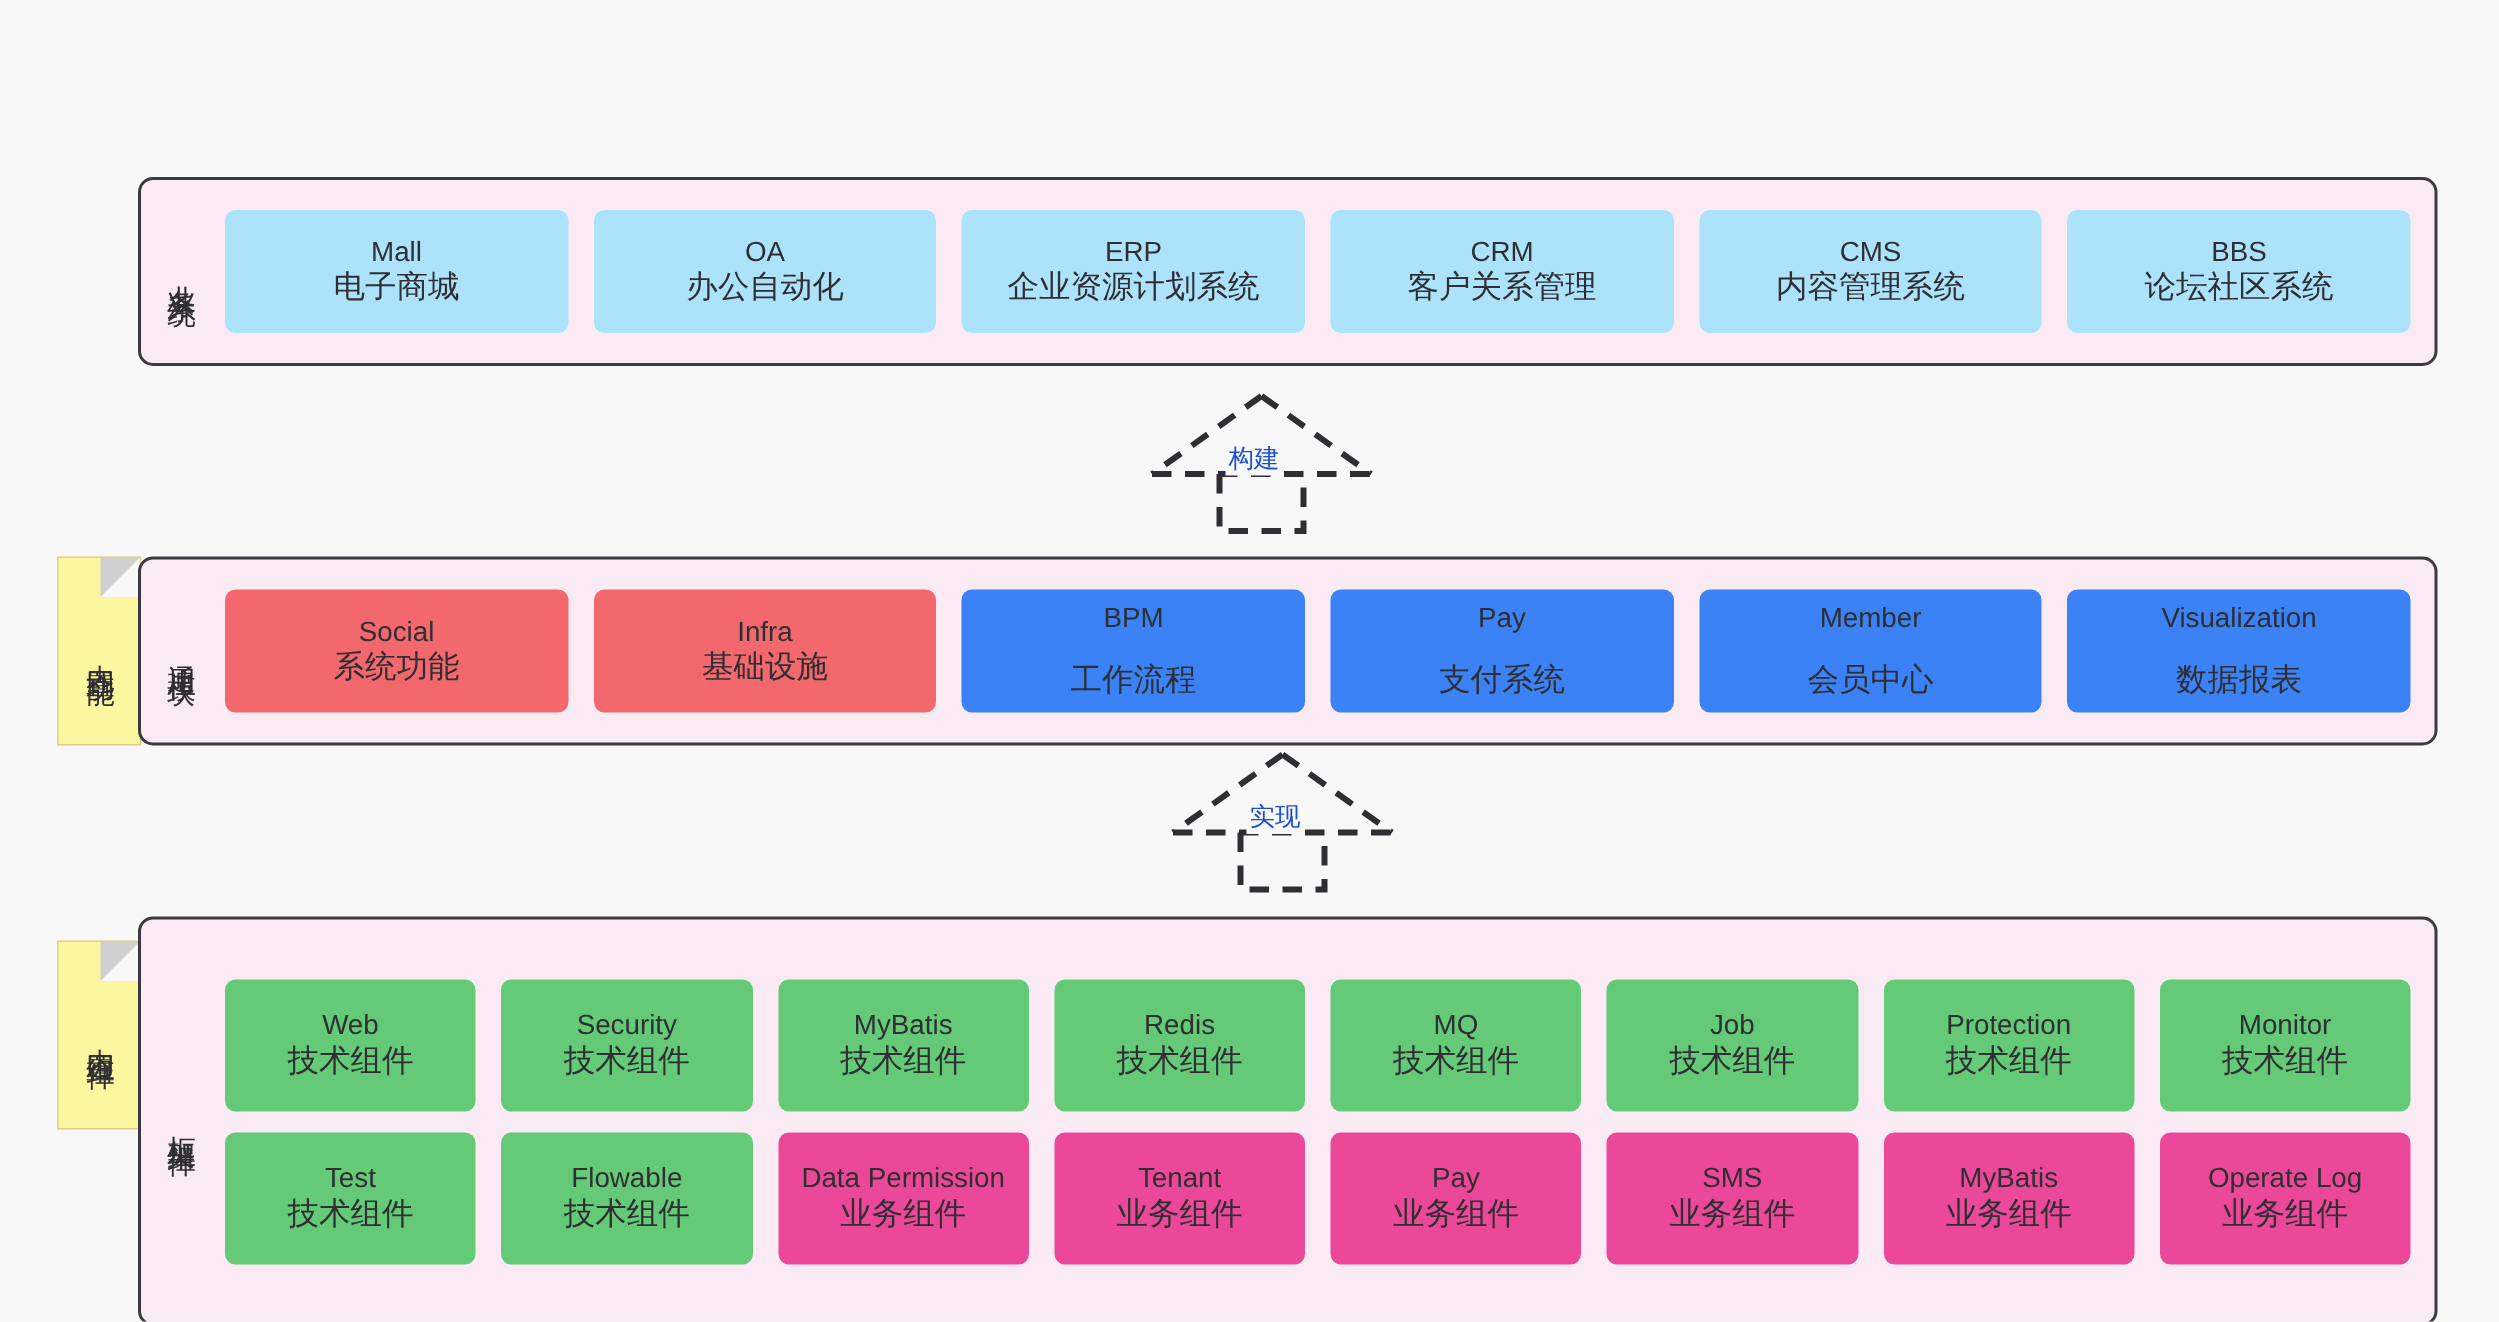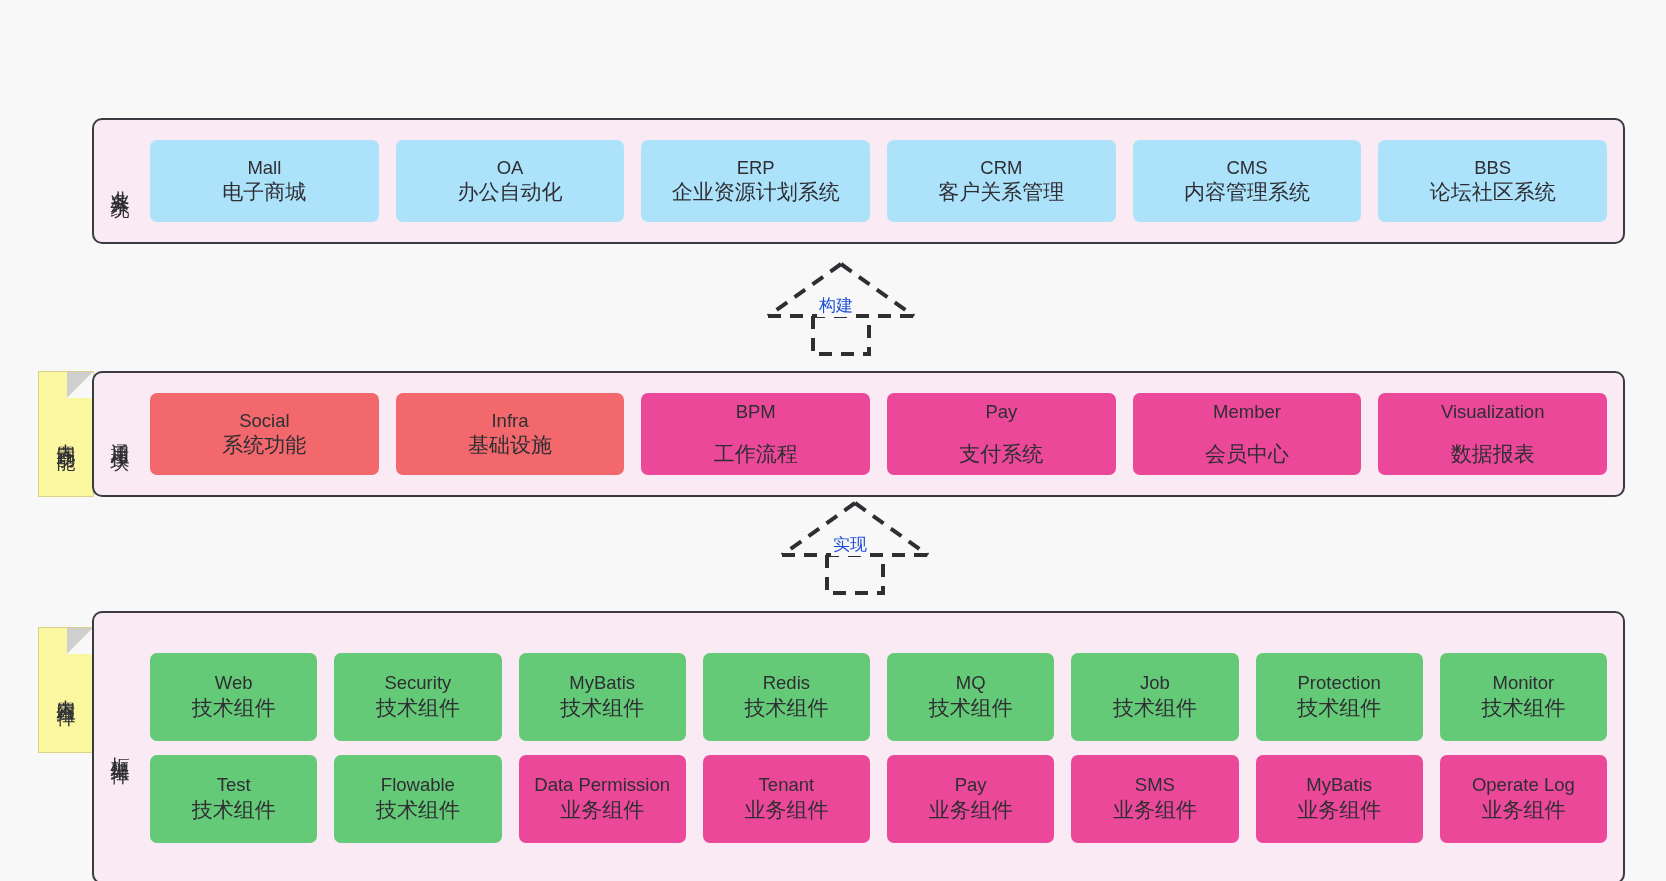--- a/index.html
+++ b/index.html
@@ -70,21 +70,21 @@
   .card .t1 { font-size: 18.5px; white-space: nowrap; }
   .card .t2 { font-size: 21px; white-space: nowrap; }
   .card.wrapped .t1 { white-space: normal; }
 
   .h-business { height: 82px; }
   .h-module   { height: 82px; }
   .h-frame    { height: 88px; }
 
   .c-blue       { background: #ace3fb; }
   .c-red        { background: #f2686c; }
-  .c-pink       { background: #ec4899; gap: 18px; }
+  .c-pink       { background: #3b82f6; gap: 18px; }
   .c-green      { background: #64ca78; }
   .c-lightgreen { background: #ec4899; }
 
   
   .sticky {
     position: absolute;
     background: #fbf7a0;
     border: 1px solid #d9d48a;
     display: flex;
     align-items: center;

